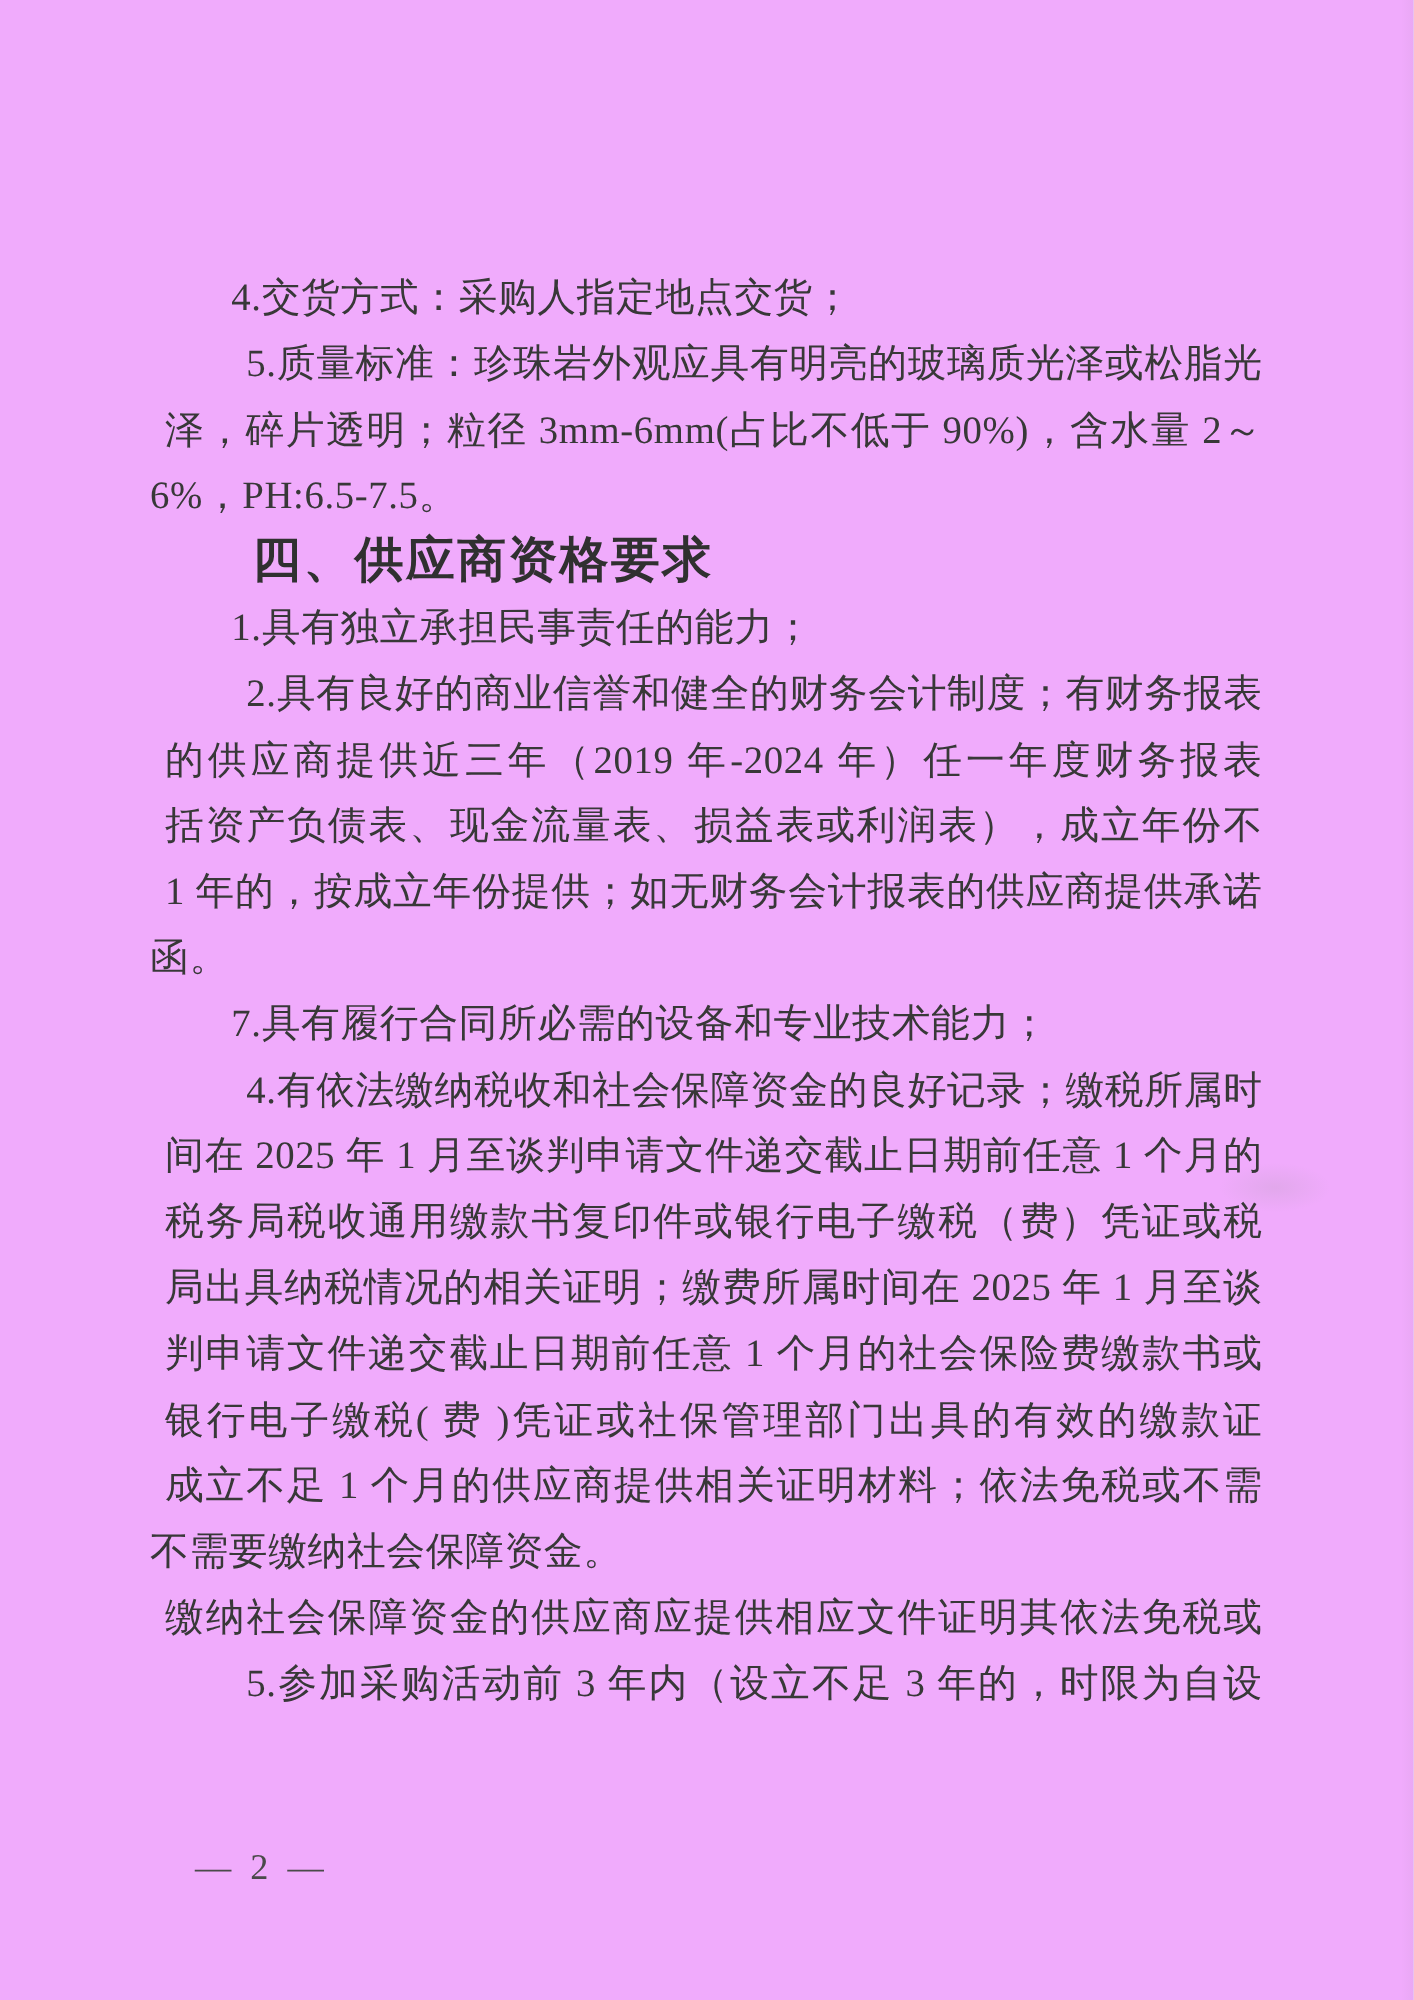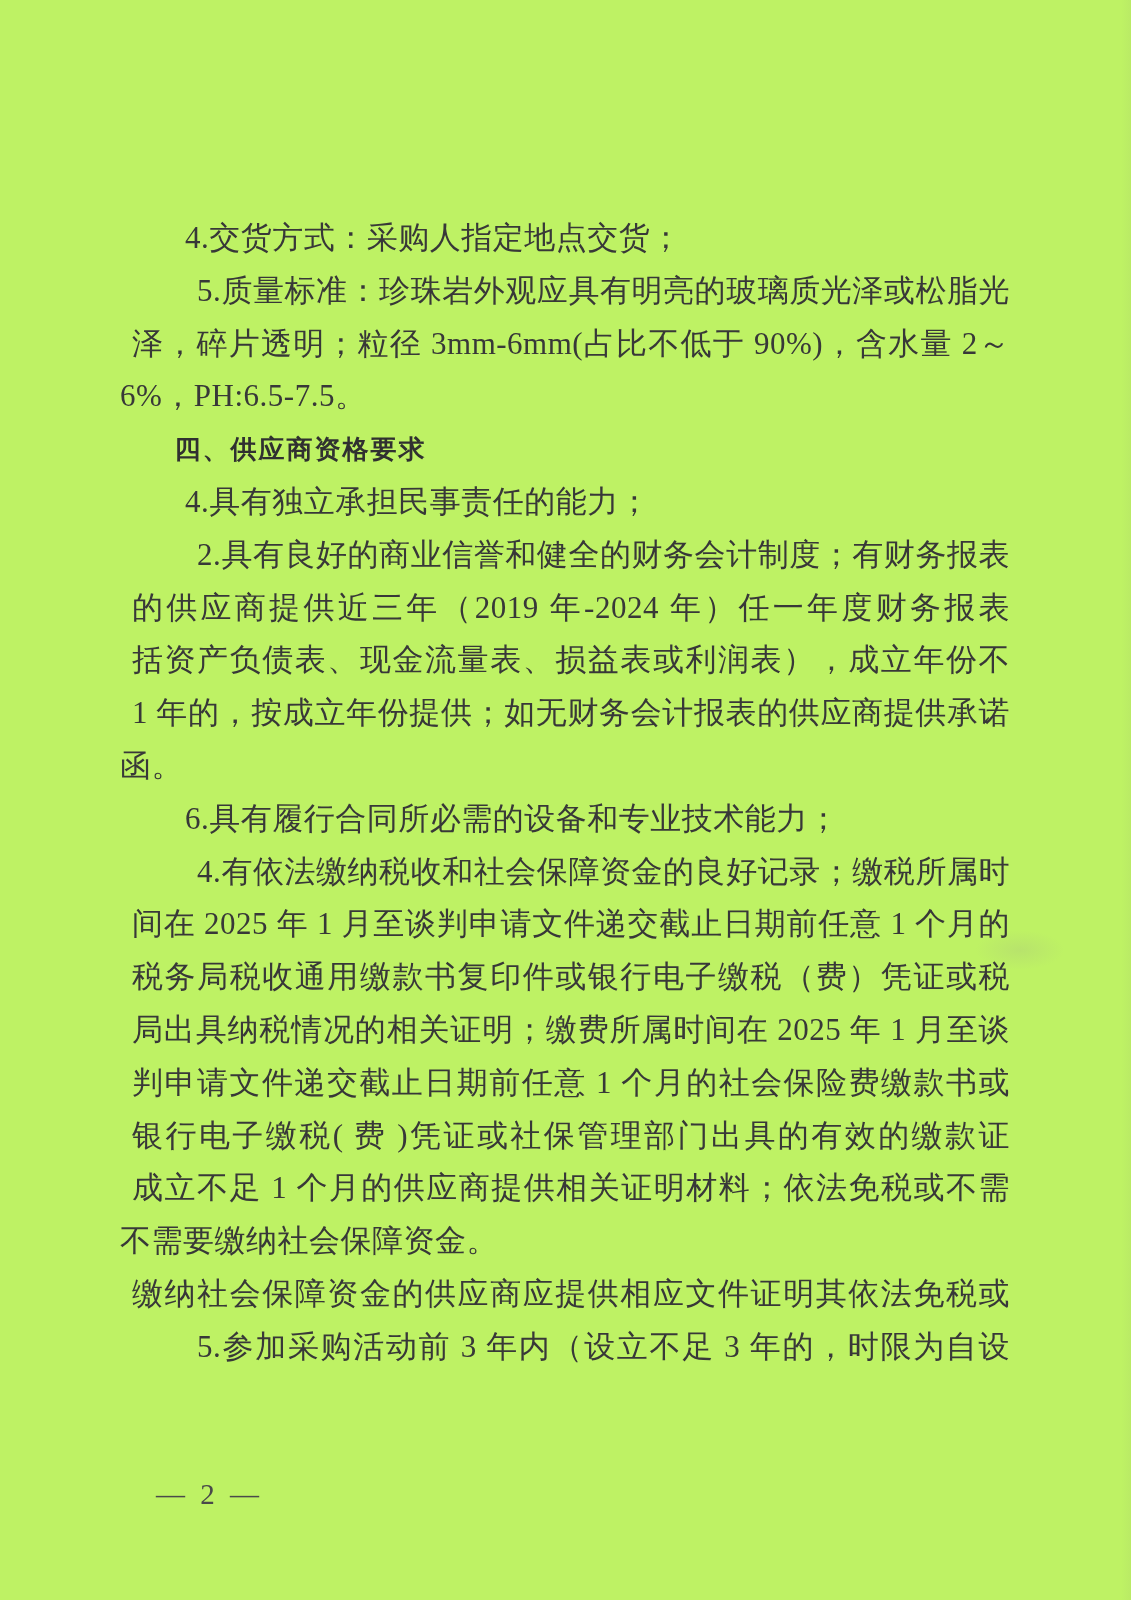--- a/index.html
+++ b/index.html
@@ -5,21 +5,21 @@
   html, body {
     margin: 0;
     padding: 0;
     background: #e8e8e8;
   }
   .page {
     position: relative;
     width: 1131px;
     height: 1600px;
     margin: 0 auto;
-    background: #bef264;
+    background: #f0abfc;
     overflow: hidden;
     font-family: "Liberation Serif", "DejaVu Serif", serif;
     color: #383838;
   }
   
   .page::before {
     content: "";
     position: absolute;
     left: 975px;
     top: 930px;
@@ -60,21 +60,21 @@
     text-justify: inter-character;
     overflow: hidden;
     margin-left: 12px;
   }
   .line.indent {
     text-indent: 2.1em;
   }
   .line.heading {
     font-family: "Liberation Sans", "DejaVu Sans", sans-serif;
     font-weight: 700;
-    font-size: 26px;
+    font-size: 39px;
     color: #303030;
     letter-spacing: 2px;
   }
   .page-number {
     position: absolute;
     left: 156px;
     top: 1478px;
     font-size: 29px;
     color: #4a4a4a;
     letter-spacing: 4px;
@@ -84,27 +84,27 @@
 </head>
 <body>
 
 <div class="page">
   <div class="content" id="document-body">
       <div class="line indent">4.交货方式：采购人指定地点交货；</div>
       <div class="line indent fill">5.质量标准：珍珠岩外观应具有明亮的玻璃质光泽或松脂光</div>
       <div class="line fill">泽，碎片透明；粒径 3mm-6mm(占比不低于 90%)，含水量 2～</div>
       <div class="line">6%，PH:6.5-7.5。</div>
       <div class="line indent heading">四、供应商资格要求</div>
-      <div class="line indent">4.具有独立承担民事责任的能力；</div>
+      <div class="line indent">1.具有独立承担民事责任的能力；</div>
       <div class="line indent fill">2.具有良好的商业信誉和健全的财务会计制度；有财务报表</div>
       <div class="line fill">的供应商提供近三年（2019 年-2024 年）任一年度财务报表（包</div>
       <div class="line fill">括资产负债表、现金流量表、损益表或利润表），成立年份不足</div>
       <div class="line fill">1 年的，按成立年份提供；如无财务会计报表的供应商提供承诺</div>
       <div class="line">函。</div>
-      <div class="line indent">6.具有履行合同所必需的设备和专业技术能力；</div>
+      <div class="line indent">7.具有履行合同所必需的设备和专业技术能力；</div>
       <div class="line indent fill">4.有依法缴纳税收和社会保障资金的良好记录；缴税所属时</div>
       <div class="line fill">间在 2025 年 1 月至谈判申请文件递交截止日期前任意 1 个月的</div>
       <div class="line fill">税务局税收通用缴款书复印件或银行电子缴税（费）凭证或税务</div>
       <div class="line fill">局出具纳税情况的相关证明；缴费所属时间在 2025 年 1 月至谈</div>
       <div class="line fill">判申请文件递交截止日期前任意 1 个月的社会保险费缴款书或</div>
       <div class="line fill">银行电子缴税( 费 )凭证或社保管理部门出具的有效的缴款证明；</div>
       <div class="line fill">成立不足 1 个月的供应商提供相关证明材料；依法免税或不需要</div>
       <div class="line">不需要缴纳社会保障资金。</div>
       <div class="line fill">缴纳社会保障资金的供应商应提供相应文件证明其依法免税或</div>
       <div class="line indent fill">5.参加采购活动前 3 年内（设立不足 3 年的，时限为自设立</div>

